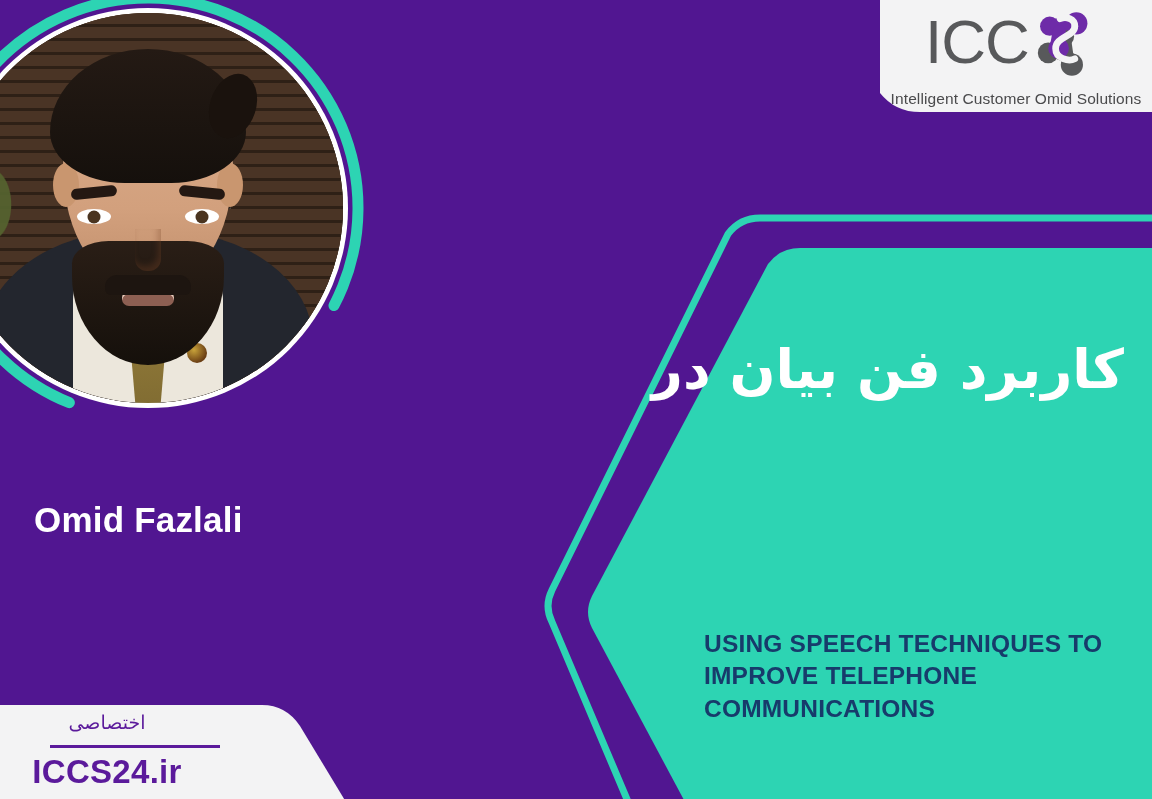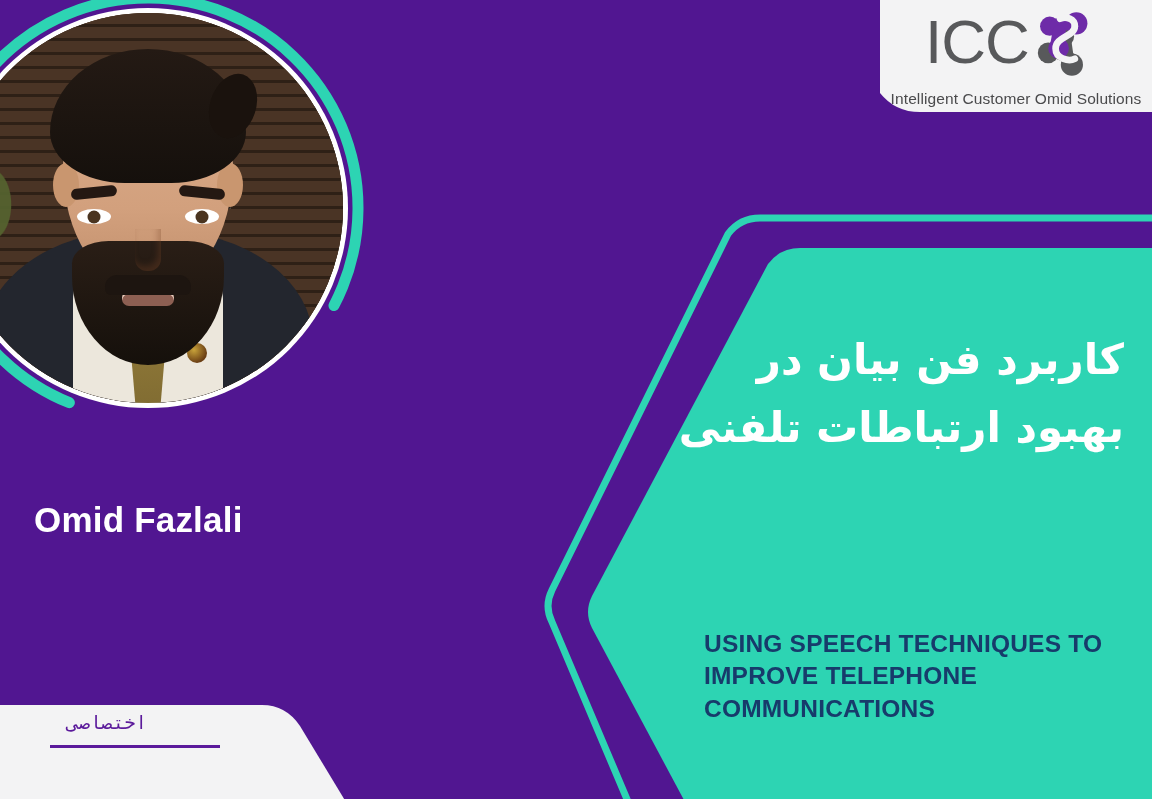--- a/index.html
+++ b/index.html
@@ -288,21 +288,21 @@
   }
 
   .fa-title{
     position:absolute;
     right:28px;
     top:326px;
     width:520px;
     text-align:right;
     direction:rtl;
     color:#ffffff;
-    font-size:42px;
+    font-size:54px;
     font-weight:bold;
     line-height:1.62;
     font-family:"DejaVu Sans", sans-serif;
     white-space:nowrap;
   }
   .fa-line{display:block;}
 
   .en-title{
     position:absolute;
     left:704px;
@@ -326,21 +326,21 @@
     pointer-events:none;
   }
   .banner-fa{
     position:absolute;
     left:0; right:86px;
     top:6px;
     text-align:center;
     color:#5b1a9b;
     font-size:19px;
     direction:rtl;
-    font-family:Liberation Mono, monospace;
+    font-family:Liberation Sans, sans-serif;
   }
   .banner-rule{
     position:absolute;
     left:50px;
     top:40px;
     width:170px;
     height:3px;
     background:#5b1a9b;
   }
   .banner-url{
@@ -450,23 +450,23 @@
       </svg>
     </div>
 
     <div class="logo-tagline">Intelligent Customer Omid Solutions</div>
   </div>
 
   <div class="speaker-name">Omid Fazlali</div>
 
   <div class="fa-title">
     <span class="fa-line">کاربرد فن بیان در</span>
-    <span class="fa-line">بهبود ارتباطات تلفنی</span>
   </div>
 
   <div class="en-title">USING SPEECH TECHNIQUES TO IMPROVE TELEPHONE COMMUNICATIONS</div>
 
   <div class="banner">
     <div class="banner-fa">اختصاصی</div>
     <div class="banner-rule"></div>
+    <div class="banner-url">ICCS24.ir</div>
   </div>
 
 </div>
 
 </body></html>

